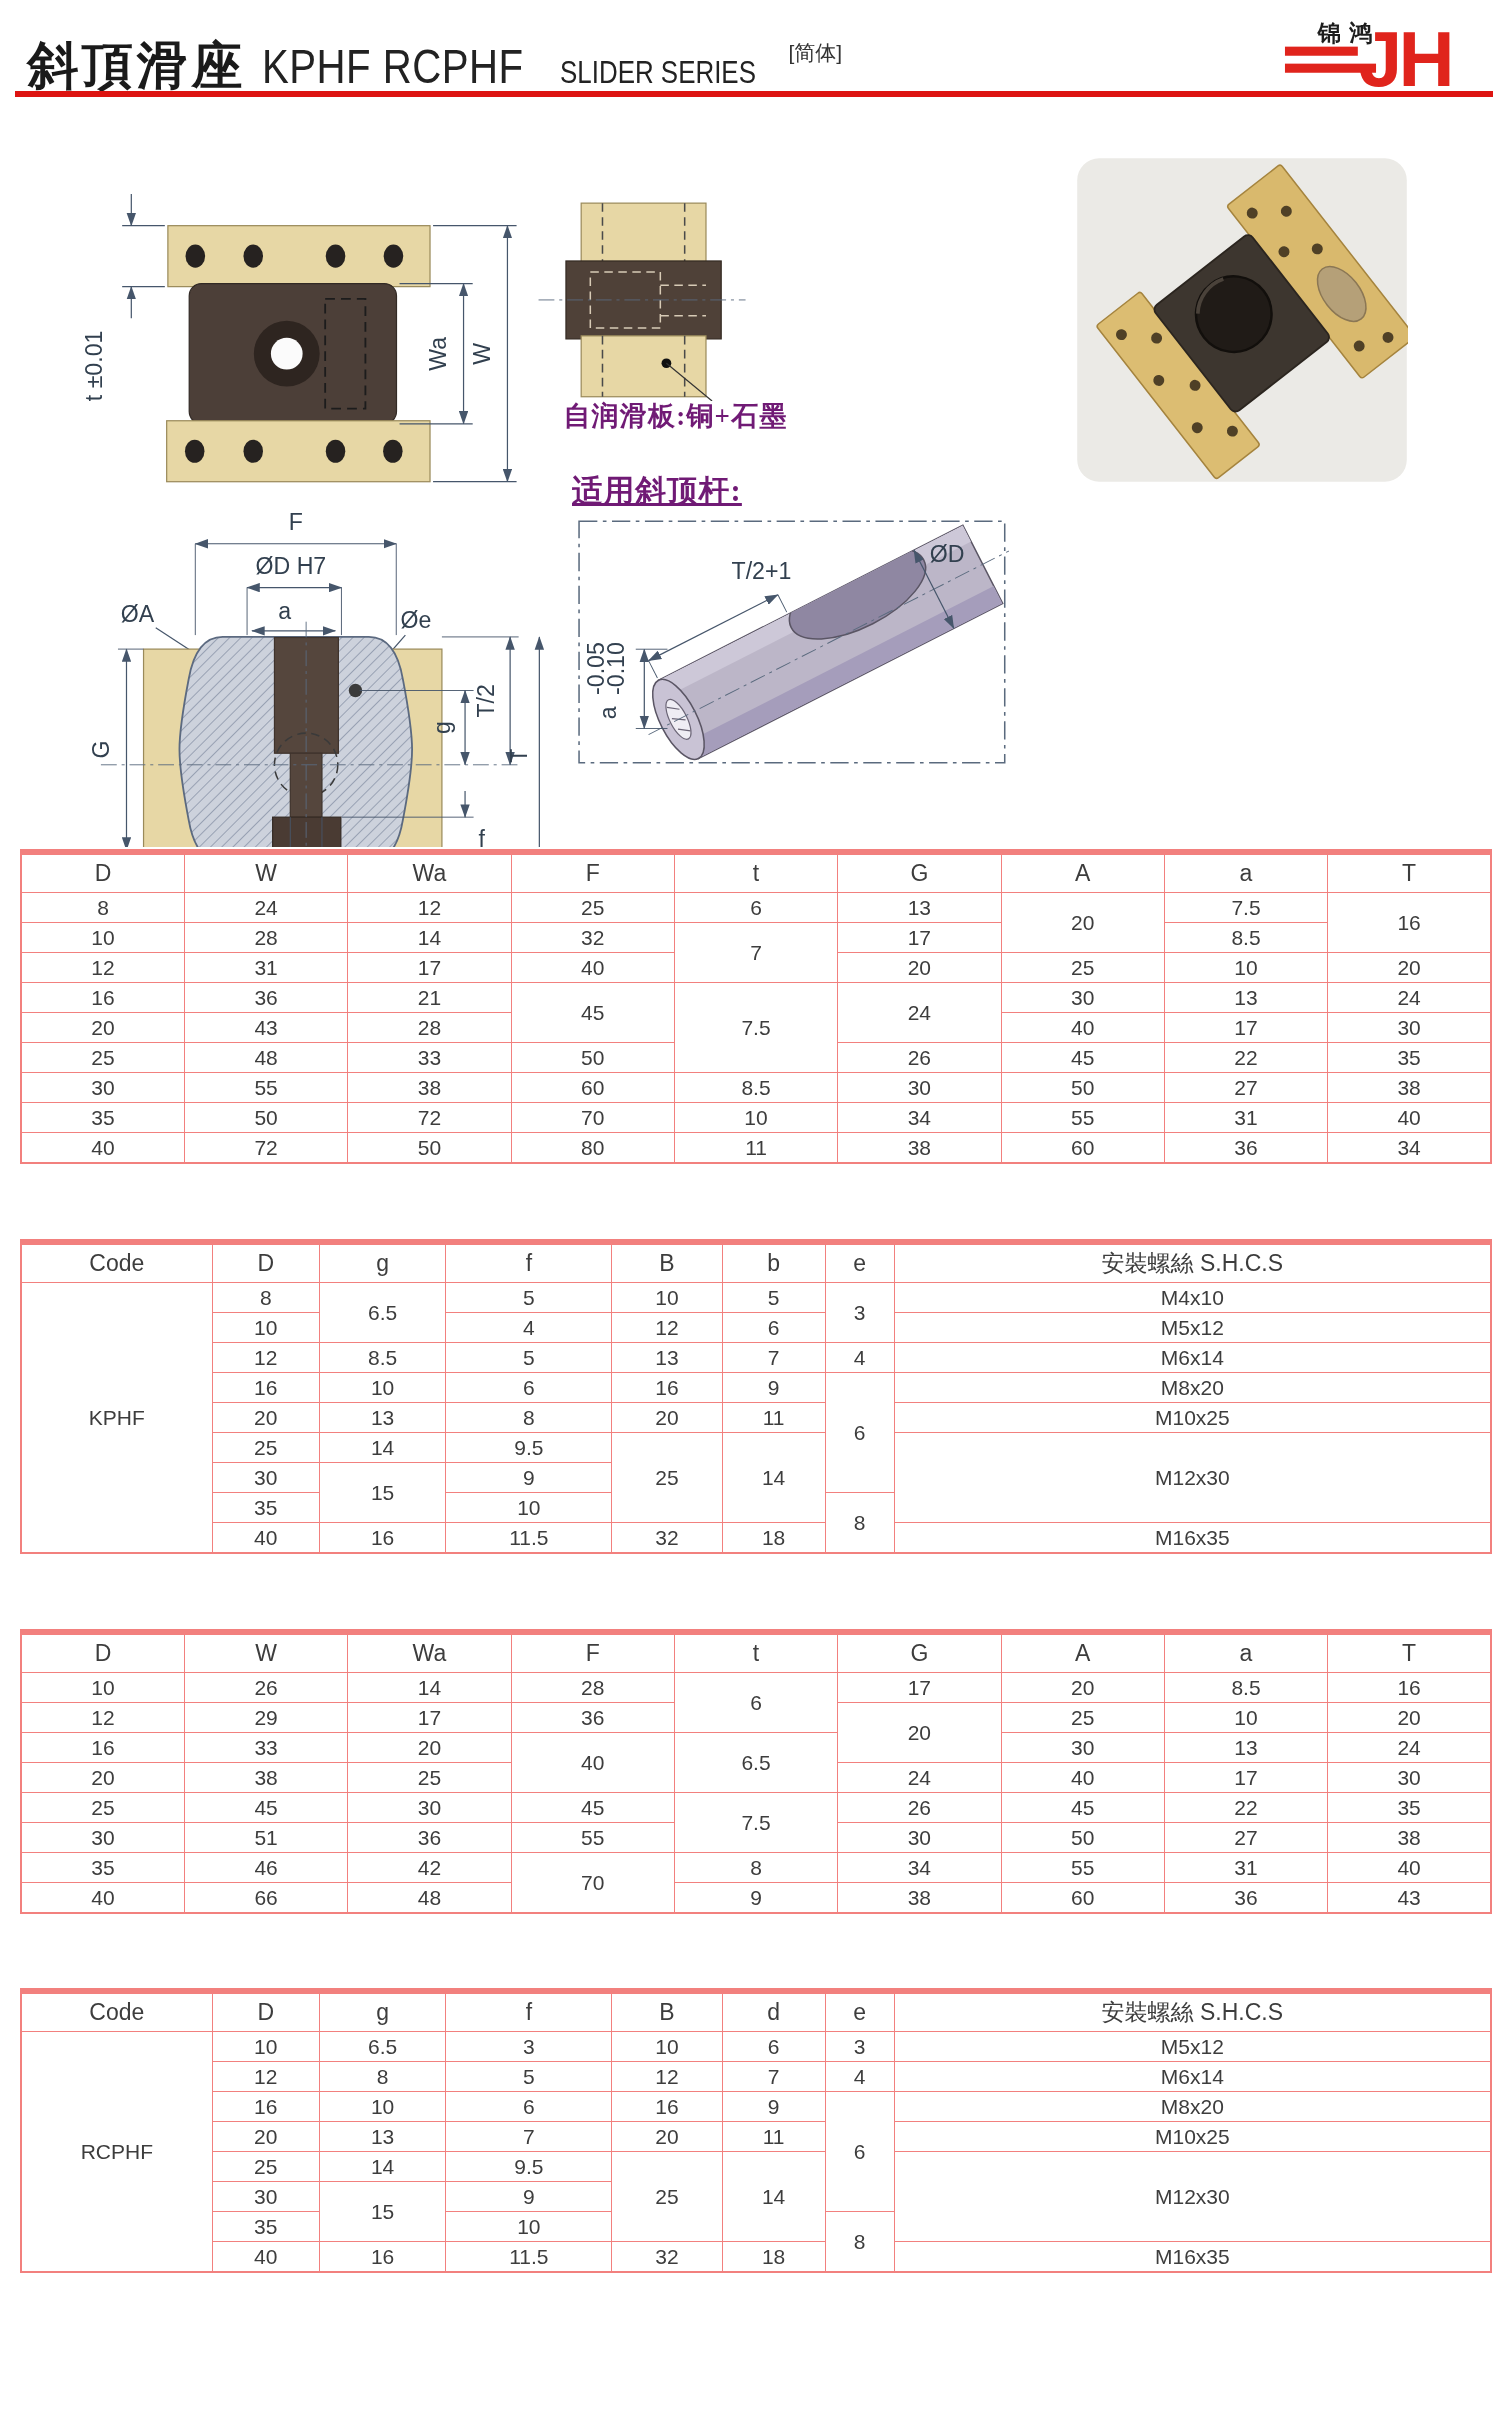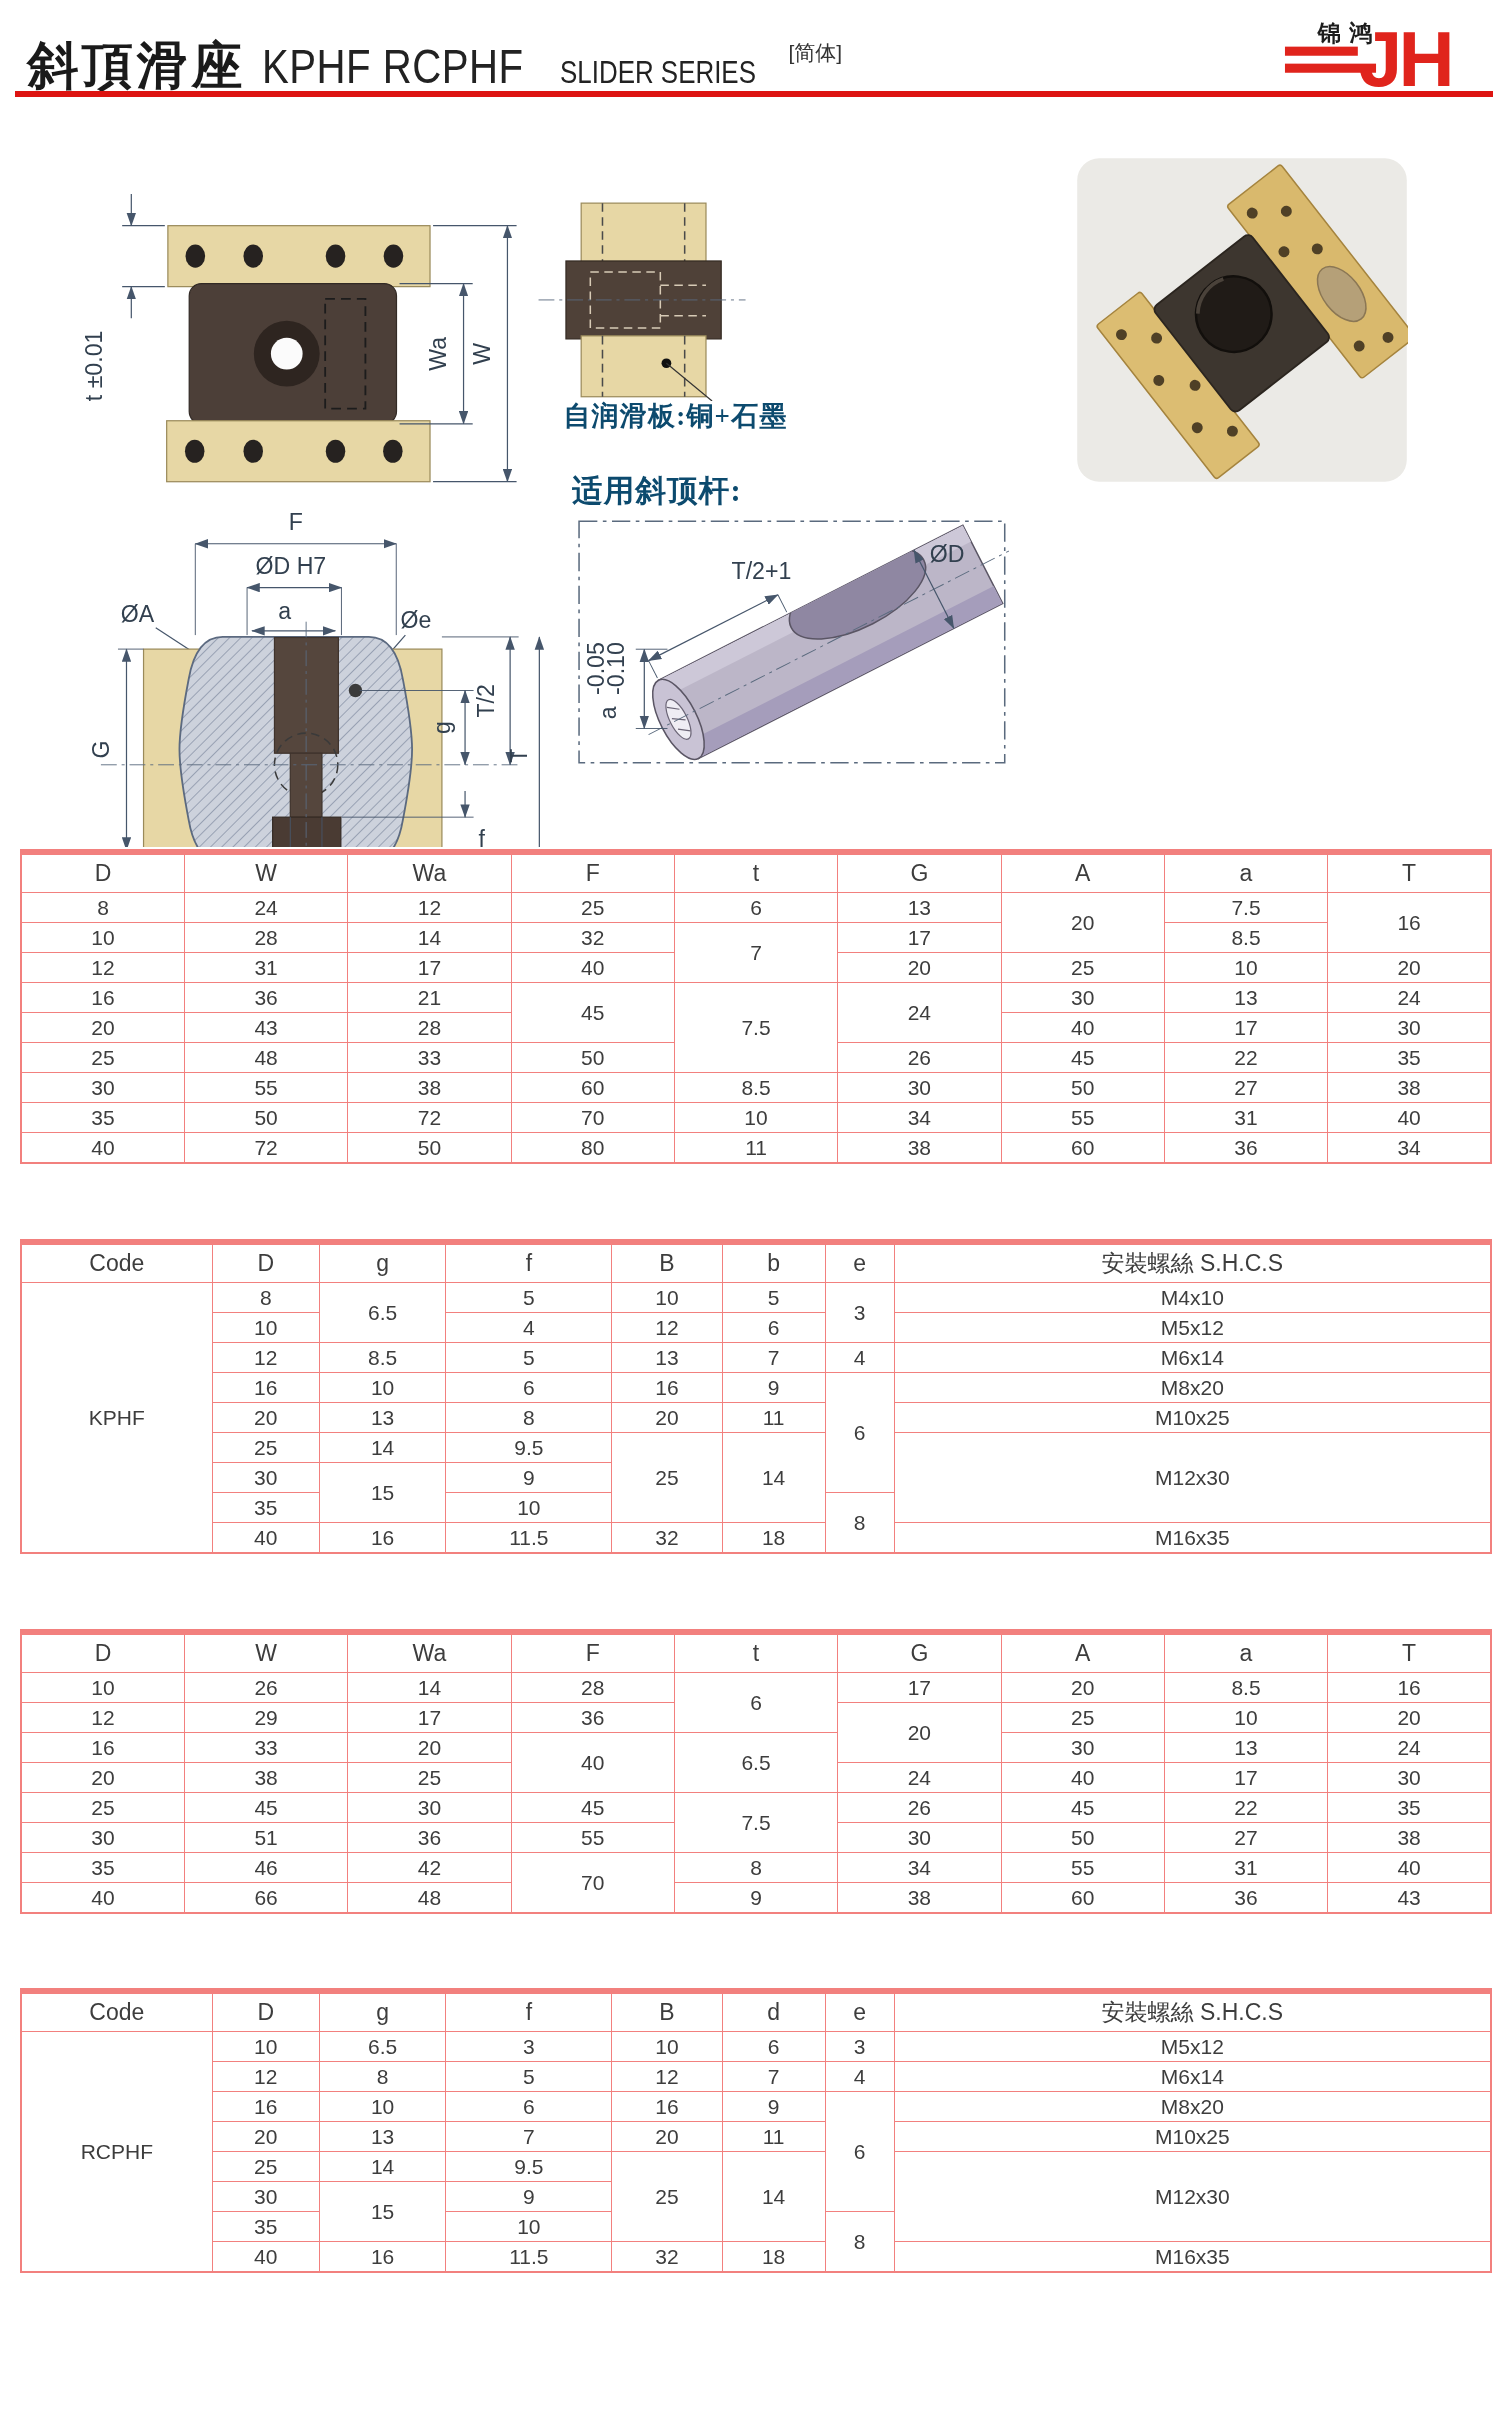--- a/index.html
+++ b/index.html
@@ -6,21 +6,21 @@
   body{width:1512px;height:2413px;position:relative;font-family:"Liberation Sans",sans-serif;overflow:hidden;}
   .abs{position:absolute;}
   
   .title-row{left:27.4px;top:32px;display:flex;align-items:baseline;gap:16px;white-space:nowrap;}
   .title-zh{font-family:"Liberation Serif",serif;font-size:51px;font-weight:700;color:#1a1a1a;letter-spacing:3.7px;}
   .title-codes{font-size:49px;font-weight:400;color:#222;transform:scaleX(.82);transform-origin:left bottom;letter-spacing:0.6px;}
   .title-series{font-size:30.5px;font-weight:400;color:#222;transform:scaleX(.85);transform-origin:left bottom;margin-left:-37px;}
   .title-tag{font-size:21px;color:#333;position:relative;top:-23px;margin-left:-18.3px;}
   .red-rule{left:15.2px;top:91px;width:1478px;height:5.5px;background:#dd1411;}
   
-  .cap{font-size:27px;font-weight:700;color:#0c4a6e;font-family:"Liberation Serif",serif;letter-spacing:1.2px;}
+  .cap{font-size:27px;font-weight:700;color:#701a75;font-family:"Liberation Serif",serif;letter-spacing:1.2px;}
   .dim-text{fill:#32404f;font-size:38px;font-family:"Liberation Sans",sans-serif;}
   
   .tblwrap{left:20px;width:1472px;}
   table{border-collapse:collapse;table-layout:fixed;width:100%;background:#fff;}
   .dim-table{border:2.4px solid #f2807e;border-top:6.1px solid #f2807e;}
   th,td{border:1.8px solid #f2807e;text-align:center;vertical-align:middle;color:#3d3d3d;font-weight:400;padding:0;overflow:hidden;}
   th{height:37px;font-size:23px;}
   td{height:29px;font-size:21px;}
 </style>
 </head>
@@ -170,21 +170,21 @@
   <line x1="215" y1="200" x2="290" y2="200" stroke="#d8cbb6" stroke-width="2.5" stroke-dasharray="14 9"></line>
   <rect x="85" y="233" width="205" height="100" fill="#e7d7a5" stroke="#9a8a5a" stroke-width="2"></rect>
   <line x1="120" y1="233" x2="120" y2="333" stroke="#4a4a4a" stroke-width="2.5" stroke-dasharray="14 9"></line>
   <line x1="255" y1="233" x2="255" y2="333" stroke="#4a4a4a" stroke-width="2.5" stroke-dasharray="14 9"></line>
   <line x1="15" y1="174" x2="355" y2="174" stroke="#5a6a7e" stroke-width="1.5" stroke-dasharray="26 8 5 8"></line>
   <circle cx="225" cy="278" r="8" fill="#111"></circle>
   <line x1="225" y1="278" x2="300" y2="340" stroke="#333" stroke-width="2"></line>
 </svg>
 <div class="abs cap" style="left:526px;top:398px;width:299px;text-align:center;">自润滑板:铜+石墨</div>
 
-<div class="abs cap" style="left:572px;top:471px;font-size:30.5px;">适用斜顶杆:</div>
+<div class="abs cap" style="left:572px;top:471px;font-size:30.5px;text-decoration:underline;">适用斜顶杆:</div>
 
 <svg class="abs" style="left:576px;top:518px" width="433" height="249" viewBox="0 0 710 408">
   <rect x="5" y="5" width="698" height="396" fill="none" stroke="#5a6a7e" stroke-width="2.5" stroke-dasharray="30 9 6 9"></rect>
   <defs>
       <clipPath id="rodclip">
         <rect x="0" y="-72" width="560" height="144"></rect>
       </clipPath>
     </defs>
   <g transform="translate(168,330) rotate(-27)">
     <rect x="0" y="-72" width="560" height="144" fill="#bcb6c8" stroke="#5a5564" stroke-width="2.5"></rect>

